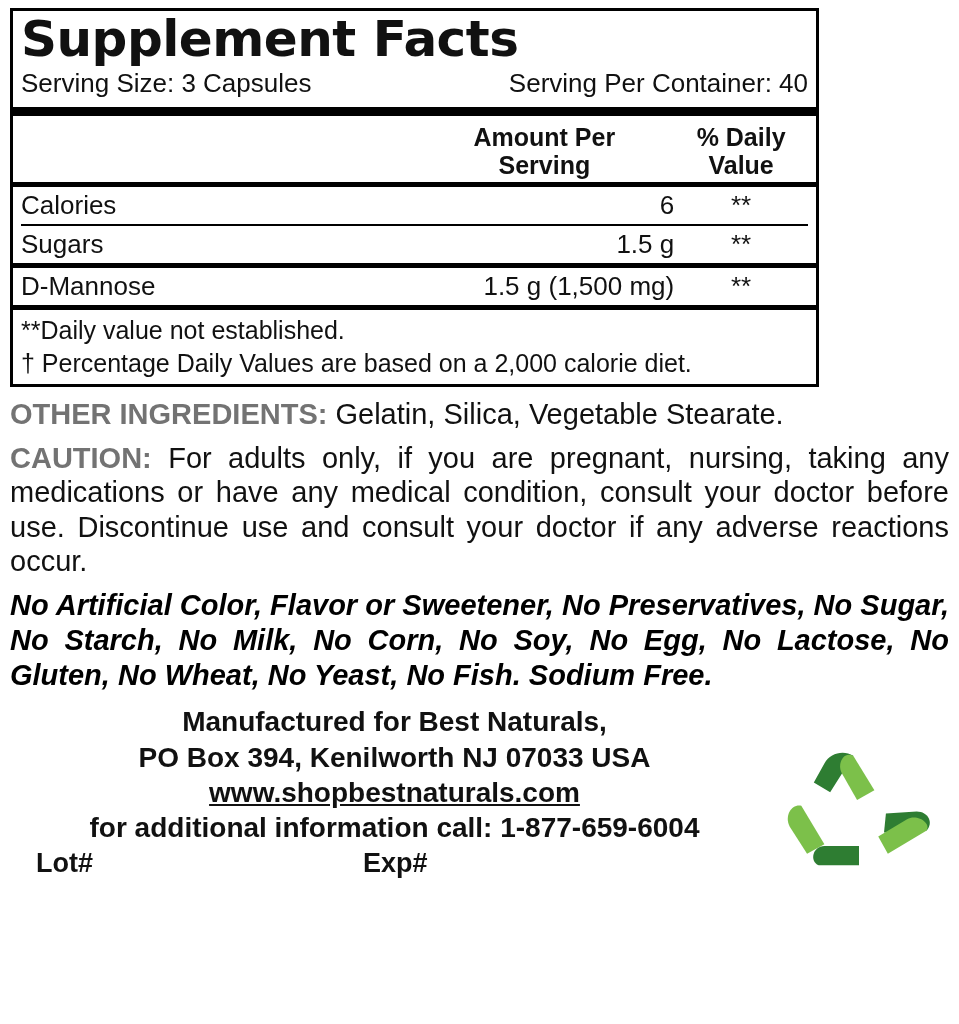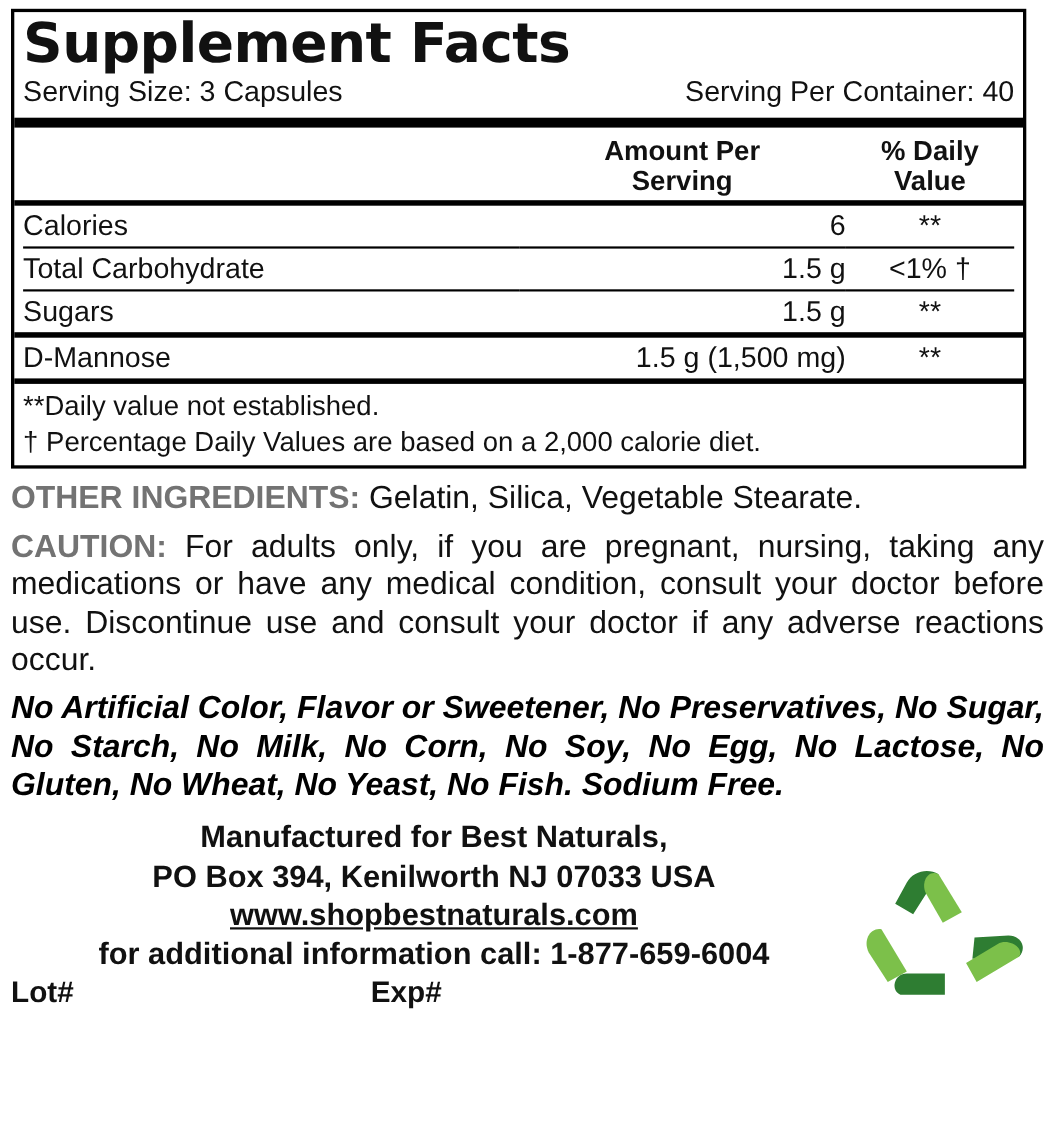--- a/index.html
+++ b/index.html
@@ -21,21 +21,21 @@
     left: 10px;
     top: 8px;
     width: 939px;
   }
 
   
   .panel {
     border: 3px solid #000;
     padding: 0;
     box-sizing: border-box;
-    width: 923px;
+    width: 809px;
   }
   .panel-inner {
     padding: 2px 8px 4px 8px;
   }
   .sf-title {
     font-family: "DejaVu Sans", sans-serif;
     font-weight: bold;
     font-size: 50px;
     line-height: 1.06;
     letter-spacing: -0.5px;
@@ -126,21 +126,21 @@
   }
   .footer-text .www { font-weight: bold; text-decoration: underline; }
 
   .lot-row {
     display: flex;
     font-weight: bold;
     font-size: 27px;
     padding-right: 170px;
     margin-top: 2px;
   }
-  .lot-row .lot { }
+  .lot-row .lot { margin-left: 26px; }
   .lot-row .exp { margin-left: 270px; }
 
   .recycle {
     position: absolute;
     right: 10px;
     bottom: 6px;
     width: 160px;
     height: 125px;
   }
 </style>
@@ -181,25 +181,20 @@
     <div class="rule-med"></div>
 
     <div class="panel-inner" style="padding-top:0;padding-bottom:0;">
       <table class="facts">
         <tbody>
             <tr class="row-line">
           <td class="c-name">Calories</td>
           <td class="c-amt">6</td>
           <td class="c-dv">**</td>
         </tr>
-        <tr class="row-line">
-          <td class="c-name">Total Carbohydrate</td>
-          <td class="c-amt">1.5 g</td>
-          <td class="c-dv">&lt;1% †</td>
-        </tr>
         <tr>
           <td class="c-name">Sugars</td>
           <td class="c-amt">1.5 g</td>
           <td class="c-dv">**</td>
         </tr>
       </tbody>
         </table>
     </div>
 
     <div class="rule-med"></div>

